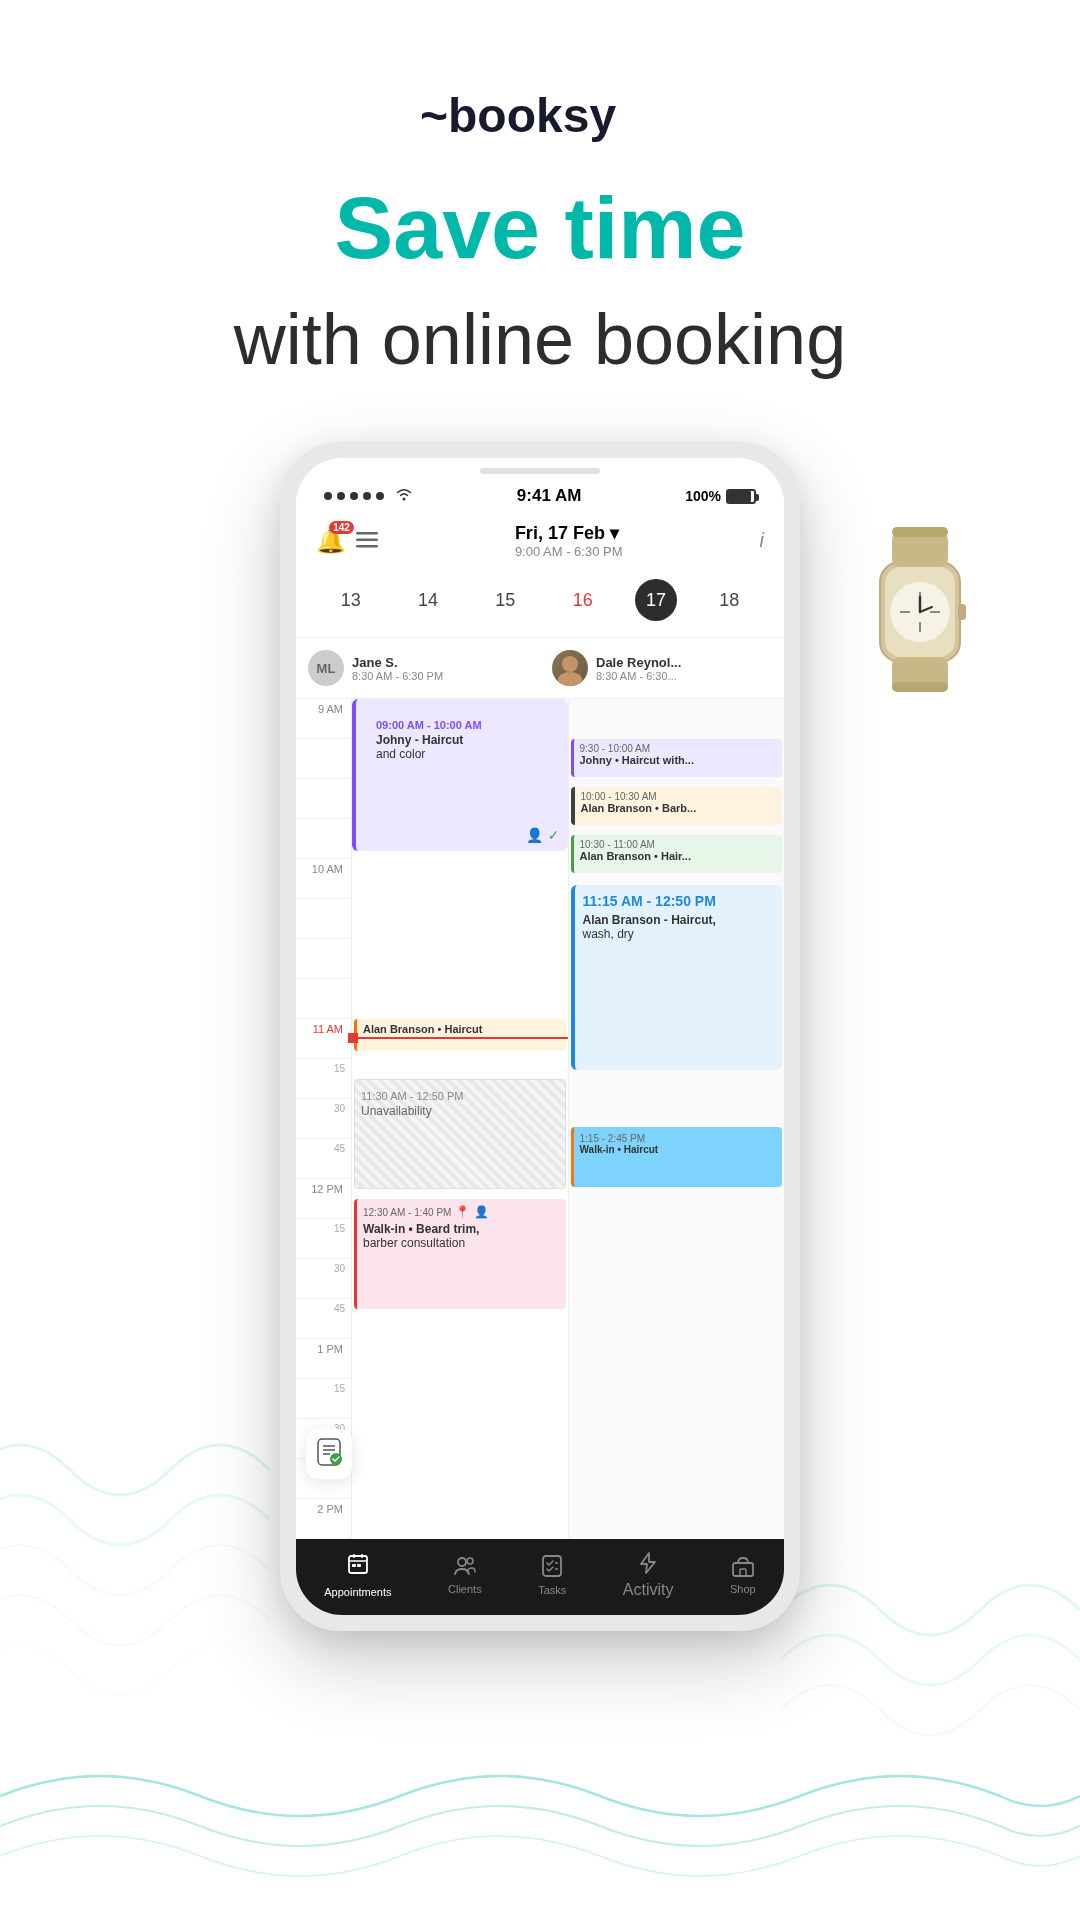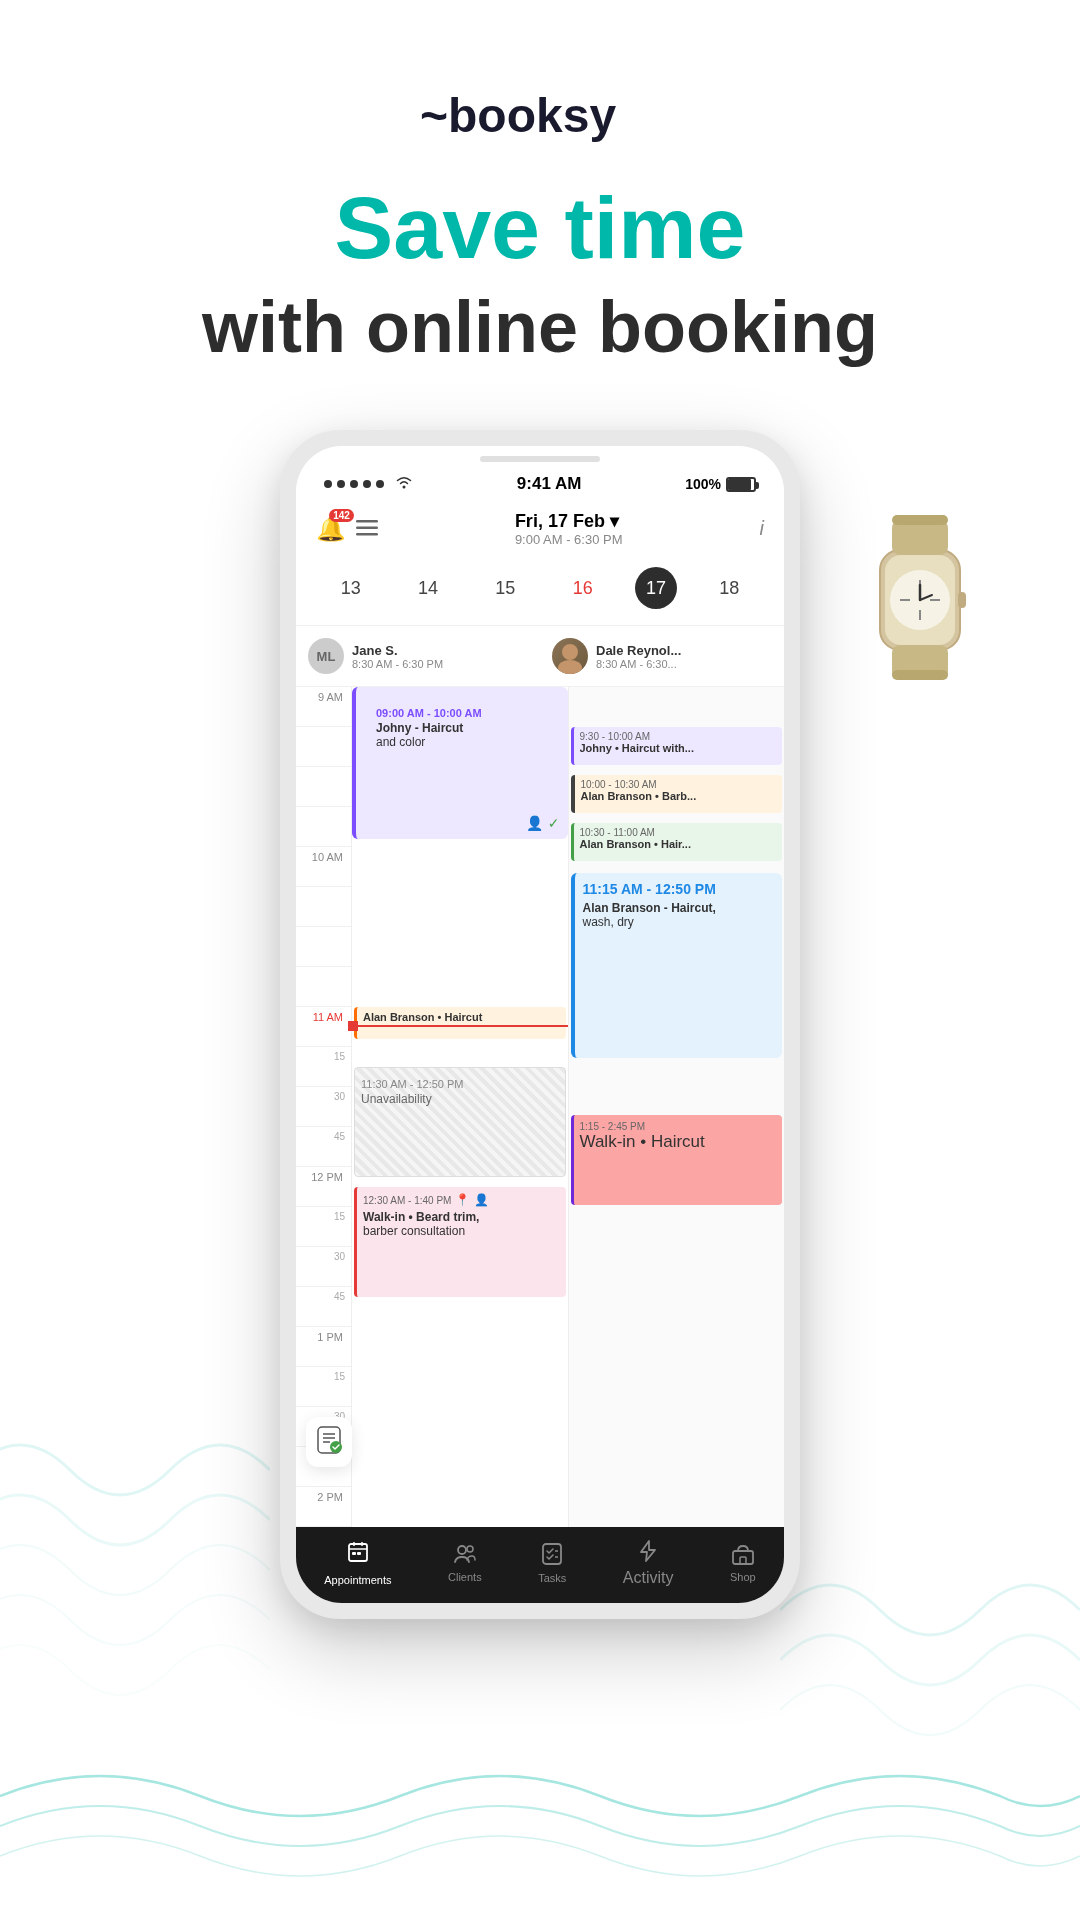--- a/index.html
+++ b/index.html
@@ -22,24 +22,24 @@
     }
 
     .headline-save {
       font-size: 88px;
       font-weight: 900;
       color: #00b8a9;
       line-height: 1;
     }
     .headline-sub {
       font-size: 72px;
-      font-weight: 700;
+      font-weight: 400;
       color: #2d2d2d;
       line-height: 1.2;
-      margin-top: 12px;
+      margin-top: 24px;
     }
     .phone-outer {
       width: 520px;
       background: #e8e8e8;
       border-radius: 60px;
       padding: 16px;
       box-shadow: 0 30px 80px rgba(0,0,0,0.2), 0 10px 30px rgba(0,0,0,0.1);
       position: relative;
     }
     .phone-inner {
@@ -455,23 +455,23 @@
               <div style="font-size:10px; color:#666;">10:30 - 11:00 AM</div>
               <div style="font-size:11px; font-weight:600; color:#333;">Alan Branson • Hair...</div>
             </div>
 
             <div style="position:absolute; top:186px; left:2px; right:2px; height:185px; background:#e3f2fd; border-left:4px solid #1e88e5; border-radius:6px; padding:8px; z-index:8;">
               <div style="font-size:14px; color:#1e88e5; font-weight:700;">11:15 AM - 12:50 PM</div>
               <div style="font-size:12px; color:#333; margin-top:4px; font-weight:600;">Alan Branson - Haircut,</div>
               <div style="font-size:12px; color:#333;">wash, dry</div>
             </div>
 
-            <div style="position:absolute; top:428px; left:2px; right:2px; height:90px; background:#fca5a5; border-left:3px solid #6d28d9; border-radius:4px; padding:6px; z-index:2;">
+            <div style="position:absolute; top:428px; left:2px; right:2px; height:60px; background:#7dd3fc; border-left:3px solid #f97316; border-radius:4px; padding:6px; z-index:2;">
               <div style="font-size:10px; color:#666;">1:15 - 2:45 PM</div>
-              <div style="font-size:17px; font-weight:400; color:#333;">Walk-in • Haircut</div>
+              <div style="font-size:10px; font-weight:700; color:#333;">Walk-in • Haircut</div>
             </div>
           </div>
         </div>
 
         <div style="position:absolute; bottom:60px; left:10px; background:white; border-radius:12px; padding:8px; box-shadow: 0 4px 15px rgba(0,0,0,0.1); z-index:10;">
           <svg width="30" height="30" viewBox="0 0 30 30">
             <rect x="4" y="2" width="22" height="26" rx="4" fill="none" stroke="#555" stroke-width="1.5"></rect>
             <line x1="9" y1="9" x2="21" y2="9" stroke="#555" stroke-width="1.5"></line>
             <line x1="9" y1="13" x2="21" y2="13" stroke="#555" stroke-width="1.5"></line>
             <line x1="9" y1="17" x2="16" y2="17" stroke="#555" stroke-width="1.5"></line>

